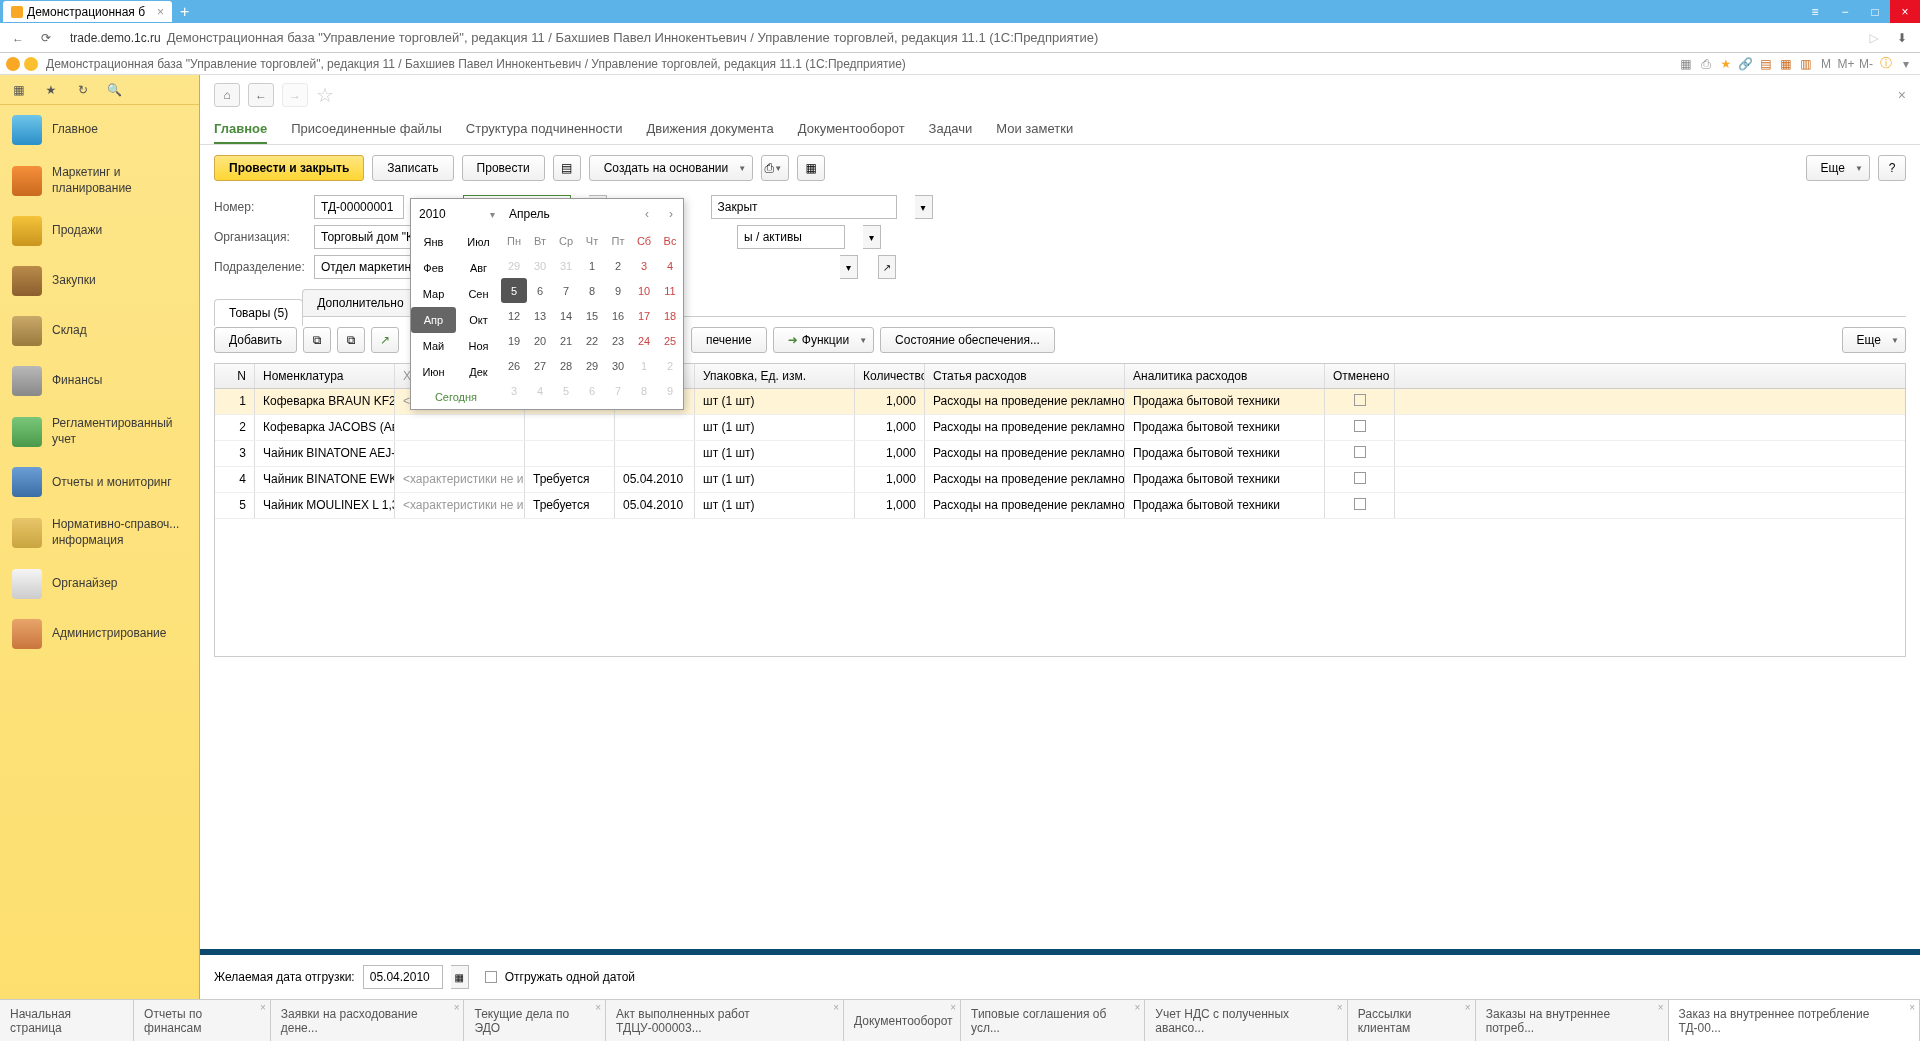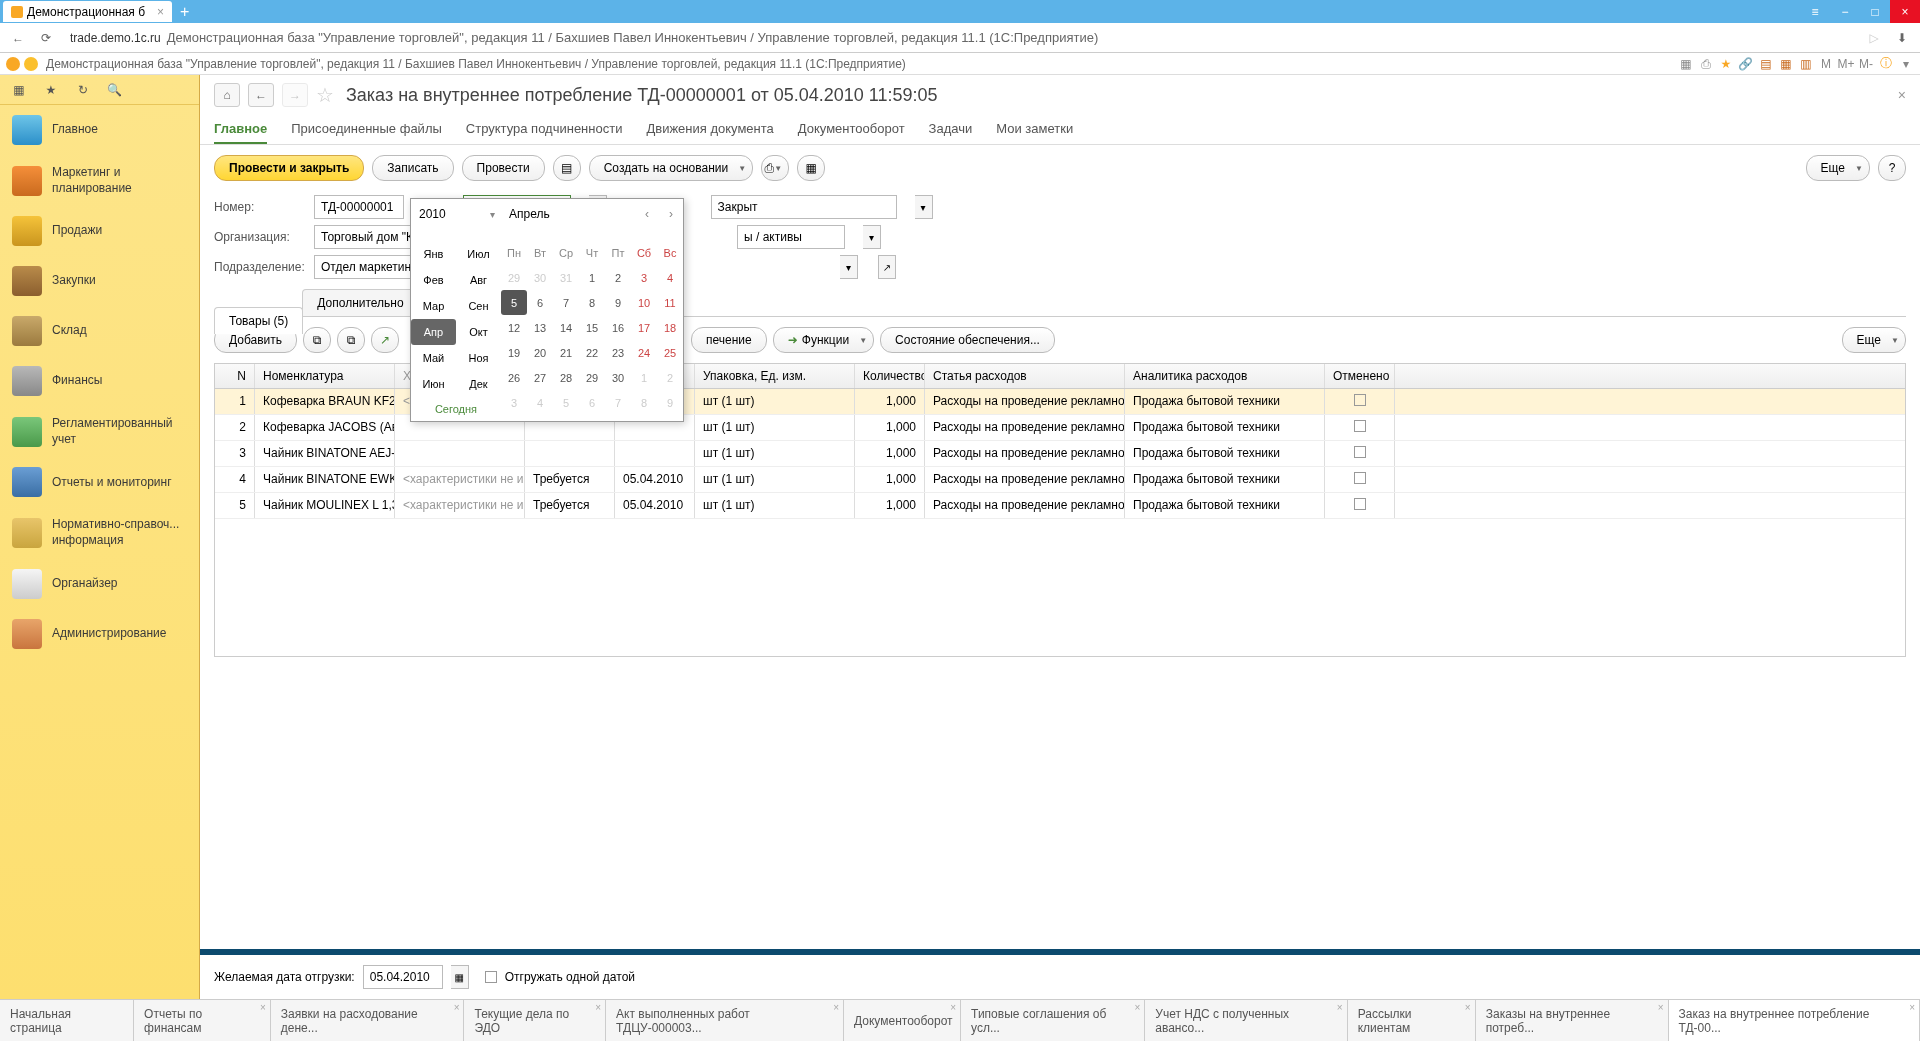--- a/index.html
+++ b/index.html
@@ -44,60 +44,60 @@
 .hdr-btn { width: 26px; height: 24px; border: 1px solid #ccc; background: #f7f7f7; border-radius: 3px; display: flex; align-items: center; justify-content: center; cursor: pointer; color: #666; }
 .star-icon { font-size: 20px; color: #ccc; cursor: pointer; }
 .doc-title { font-size: 18px; color: #444; margin-left: 4px; }
 .close-doc { margin-left: auto; font-size: 14px; color: #999; cursor: pointer; }
 
 .tabs-row { display: flex; gap: 24px; padding: 0 14px; border-bottom: 1px solid #ddd; }
 .tabs-row .tab { padding: 6px 0; cursor: pointer; color: #555; font-size: 13px; }
 .tabs-row .tab.active { color: #4a8a3a; border-bottom: 2px solid #4a8a3a; font-weight: bold; }
 
 .toolbar { display: flex; align-items: center; gap: 8px; padding: 10px 14px; }
-.btn { height: 26px; padding: 0 14px; border: 1px solid #bbb; background: linear-gradient(#fff, #f0f0f0); border-radius: 12px; cursor: pointer; display: flex; align-items: center; font-size: 12px; }
+.btn { height: 26px; padding: 0 14px; border: 1px solid #bbb; background: linear-gradient(#fff, #f0f0f0); border-radius: 3px; cursor: pointer; display: flex; align-items: center; font-size: 12px; }
 .btn-primary { background: linear-gradient(#ffe680, #ffd633); border-color: #d4a947; font-weight: bold; }
 .btn-icon { width: 28px; padding: 0; justify-content: center; }
 .btn-dropdown { padding-right: 24px; position: relative; }
 .btn-dropdown::after { content: '▼'; position: absolute; right: 6px; font-size: 8px; color: #666; }
 .spacer { flex: 1; }
 
 .form-rows { padding: 4px 14px; }
 .form-row { display: flex; align-items: center; margin-bottom: 6px; gap: 18px; }
 .form-label { width: 82px; color: #555; font-size: 12px; }
 .form-input { height: 24px; border: 1px solid #bbb; padding: 0 6px; font-size: 12px; background: #fff; }
 .form-input.active { border-color: #4a8a3a; }
 .input-btn { width: 18px; height: 24px; border: 1px solid #bbb; border-left: none; background: #f5f5f5; display: flex; align-items: center; justify-content: center; font-size: 10px; cursor: pointer; }
 
 
 .calendar { position: absolute; top: 198px; left: 410px; width: 274px; background: #fff; border: 1px solid #999; box-shadow: 2px 2px 8px rgba(0,0,0,0.2); z-index: 100; }
 .cal-header { display: flex; height: 30px; }
 .cal-year-box { width: 90px; display: flex; align-items: center; padding: 0 8px; position: relative; }
 .cal-year-box::after { content: '▾'; position: absolute; right: 6px; color: #888; font-size: 10px; }
 .cal-month-label { flex: 1; display: flex; align-items: center; padding: 6px 8px; }
 .cal-nav { width: 24px; display: flex; align-items: center; justify-content: center; cursor: pointer; color: #888; }
-.cal-body { display: flex; margin-top: 12px; }
+.cal-body { display: flex; }
 .cal-months { width: 90px; display: grid; grid-template-columns: 1fr 1fr; }
 .cal-month { height: 26px; display: flex; align-items: center; justify-content: center; cursor: pointer; font-size: 11px; }
 .cal-month.sel { background: #666; color: #fff; border-radius: 3px; }
 .cal-days { flex: 1; }
 .cal-days-hdr { display: grid; grid-template-columns: repeat(7, 1fr); }
 .cal-dh { height: 24px; display: flex; align-items: center; justify-content: center; font-size: 11px; color: #888; }
 .cal-dh.wk { color: #c44; }
 .cal-grid { display: grid; grid-template-columns: repeat(7, 1fr); }
 .cal-d { height: 25px; display: flex; align-items: center; justify-content: center; font-size: 11px; cursor: pointer; color: #555; }
 .cal-d.other { color: #ccc; }
 .cal-d.wk { color: #c44; }
 .cal-d.sel { background: #555; color: #fff; border-radius: 3px; }
 .cal-footer { width: 90px; height: 24px; display:flex; align-items:center; justify-content:center; font-size:11px; color:#4a8a3a; cursor:pointer; }
 
 
 .subtabs { display: flex; border-bottom: 1px solid #ccc; margin: 0 14px; }
 .subtab { padding: 6px 14px; border: 1px solid #ccc; border-bottom: none; margin-right: -1px; background: #f5f5f5; cursor: pointer; font-size: 12px; border-radius: 4px 4px 0 0; }
-.subtab.active { background: #fff; position: relative; top: 18px; }
+.subtab.active { background: #fff; position: relative; top: 10px; }
 
 .table-toolbar { display: flex; gap: 6px; padding: 10px 14px; align-items: center; }
 
 
 .data-table { margin: 0 14px; border: 1px solid #ccc; flex: 1; overflow: auto; }
 .dt-header { display: flex; background: linear-gradient(#fafafa, #eee); border-bottom: 1px solid #ccc; }
 .dt-header > div, .dt-row > div { padding: 5px 8px; border-right: 1px solid #ddd; font-size: 12px; overflow: hidden; white-space: nowrap; }
 .dt-row { display: flex; border-bottom: 1px solid #eee; }
 .dt-row.selected { background: #fff4d6; }
 .col-n { width: 40px; text-align: right; }
@@ -234,21 +234,20 @@
         <div class="nav-label">Администрирование</div>
       </div>
   </div>
 
   <div class="content">
     <div class="doc-header">
       <div class="hdr-btn">⌂</div>
       <div class="hdr-btn">←</div>
       <div class="hdr-btn" style="opacity:.4">→</div>
       <span class="star-icon">☆</span>
-      <span class="doc-title">Заказ на внутреннее потребление ТД-00000001 от 05.04.2010 11:59:05</span>
       <span class="close-doc">×</span>
     </div>
 
     <div class="tabs-row">
       <div class="tab active">Главное</div>
       <div class="tab">Присоединенные файлы</div>
       <div class="tab">Структура подчиненности</div>
       <div class="tab">Движения документа</div>
       <div class="tab">Документооборот</div>
       <div class="tab">Задачи</div>

